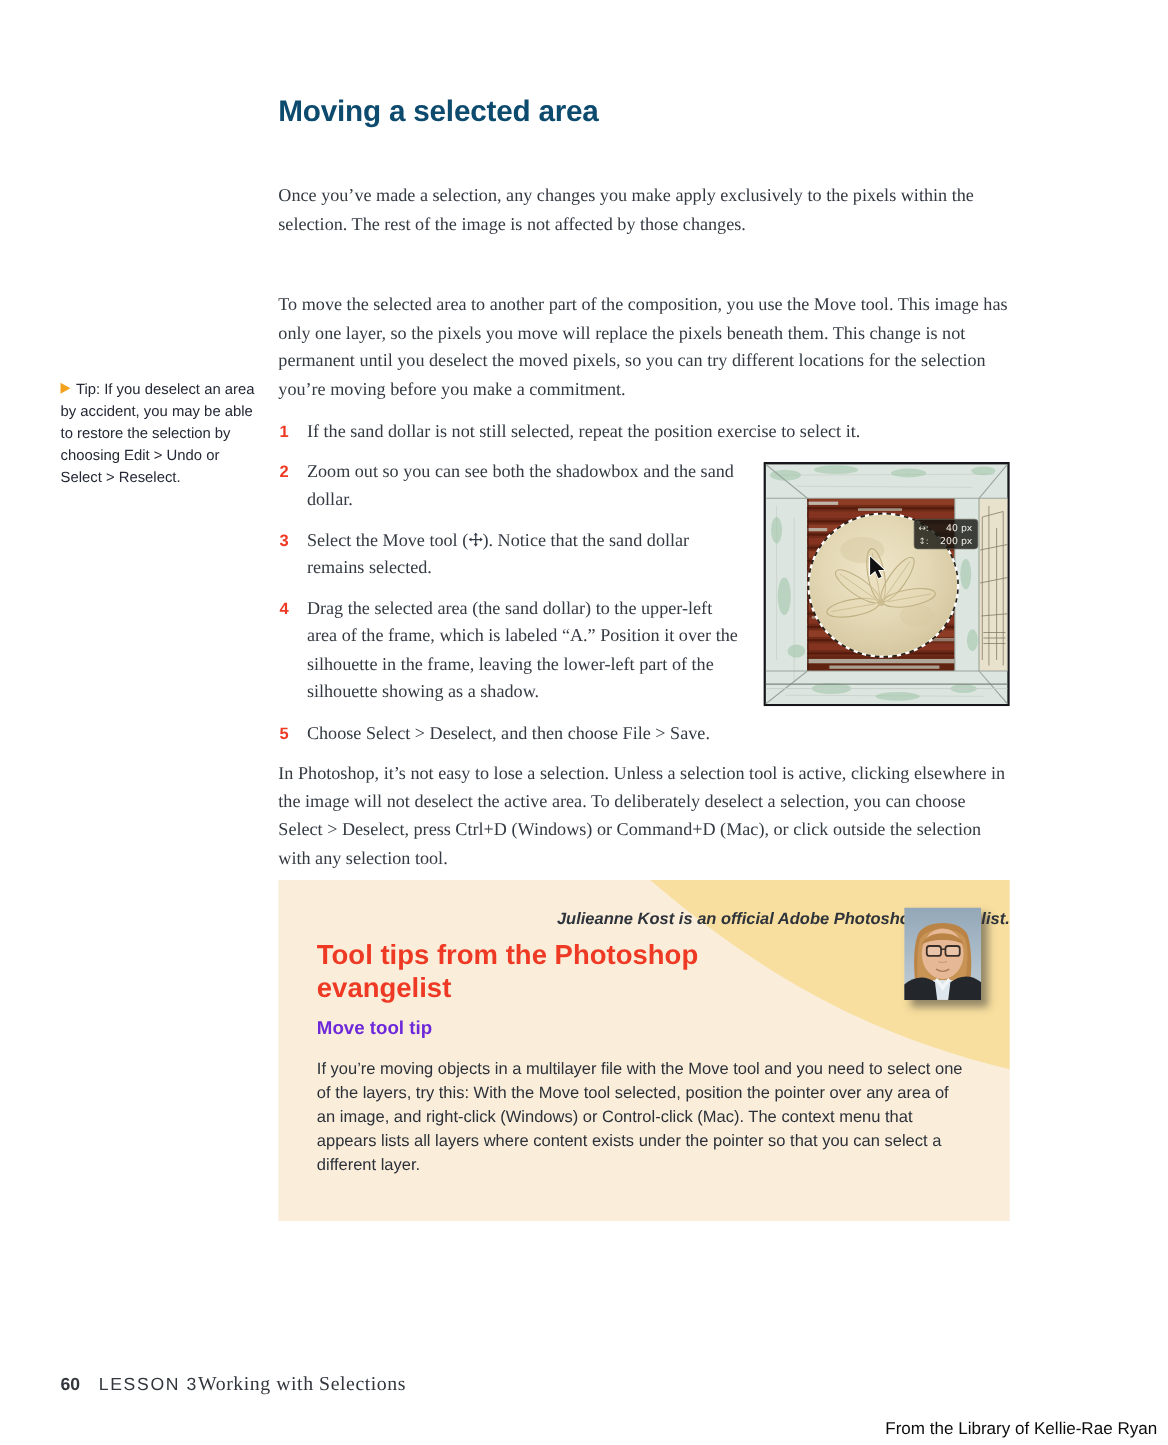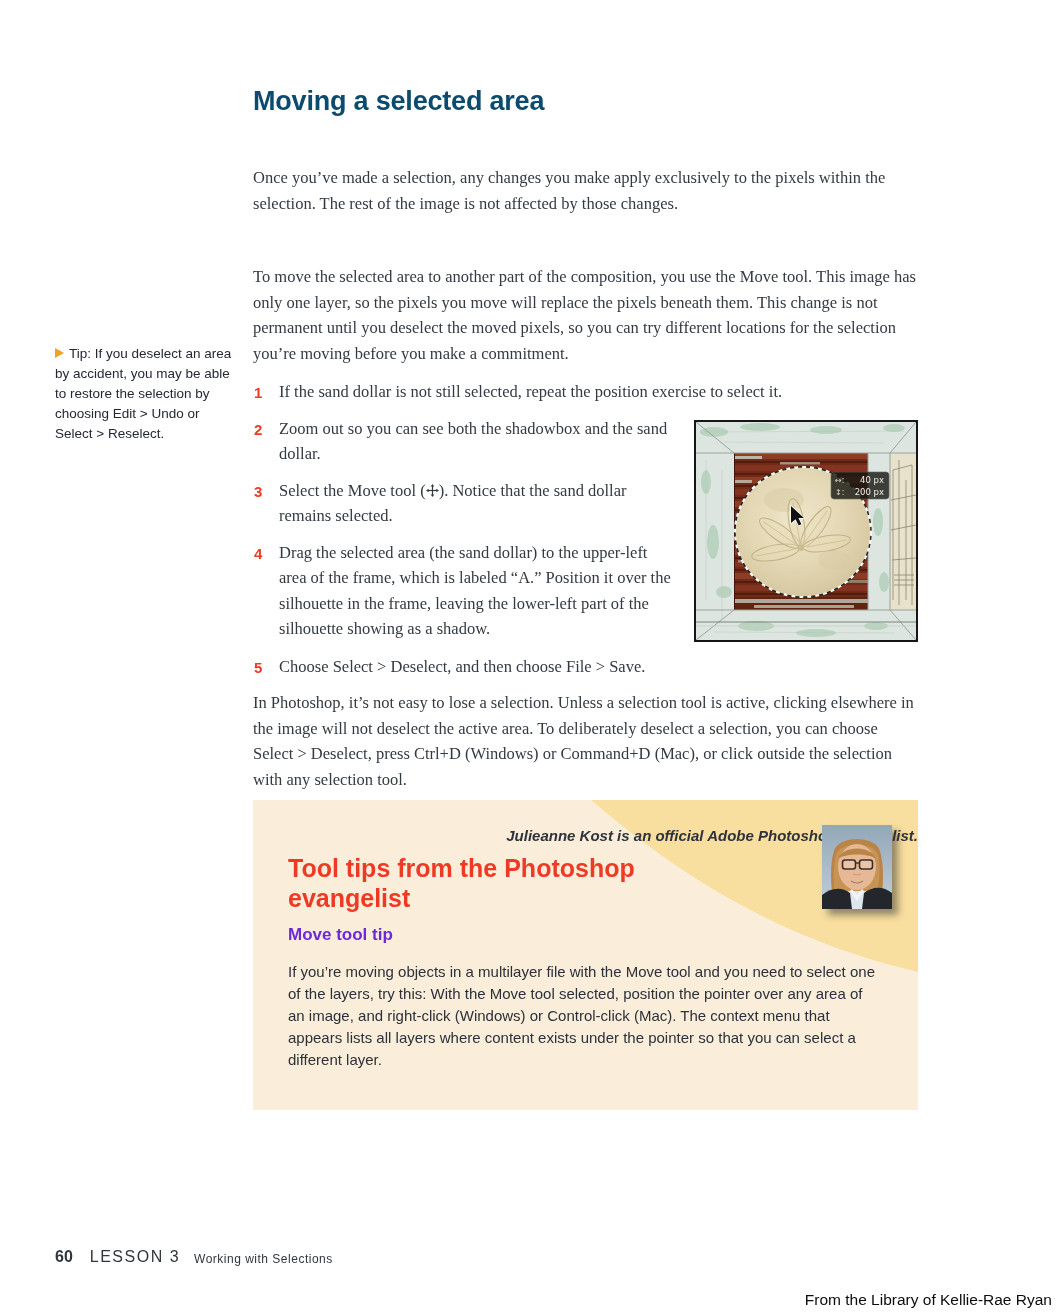--- a/index.html
+++ b/index.html
@@ -89,21 +89,21 @@
   .photo svg{display:block;}
 
   
   .footer{
     position:absolute;left:55px;top:1248px;
     display:flex;align-items:flex-end;
     font-family:"Liberation Sans",sans-serif;color:#31363d;
   }
   .footer .pagenum{font-weight:700;font-size:16px;}
   .footer .lesson{font-size:16px;letter-spacing:1.5px;margin-left:17px;}
-  .footer .section{font-size:12px;letter-spacing:0.5px;margin-left:14px;}
+  .footer .section{font-size:18px;letter-spacing:0.5px;font-family:Liberation Serif, serif;}
   .watermark{
     position:absolute;right:10px;top:1291px;
     font:15.5px "Liberation Sans",sans-serif;color:#0c0c0c;margin-left:40px;
   }
 </style>
 </head>
 <body>
 
 <aside class="tip">
   <span class="tip-arrow"></span><span class="tip-label">Tip:</span><span> If you deselect an area by accident, you may be able to restore the selection by choosing Edit &gt; Undo or Select &gt; Reselect.</span>

